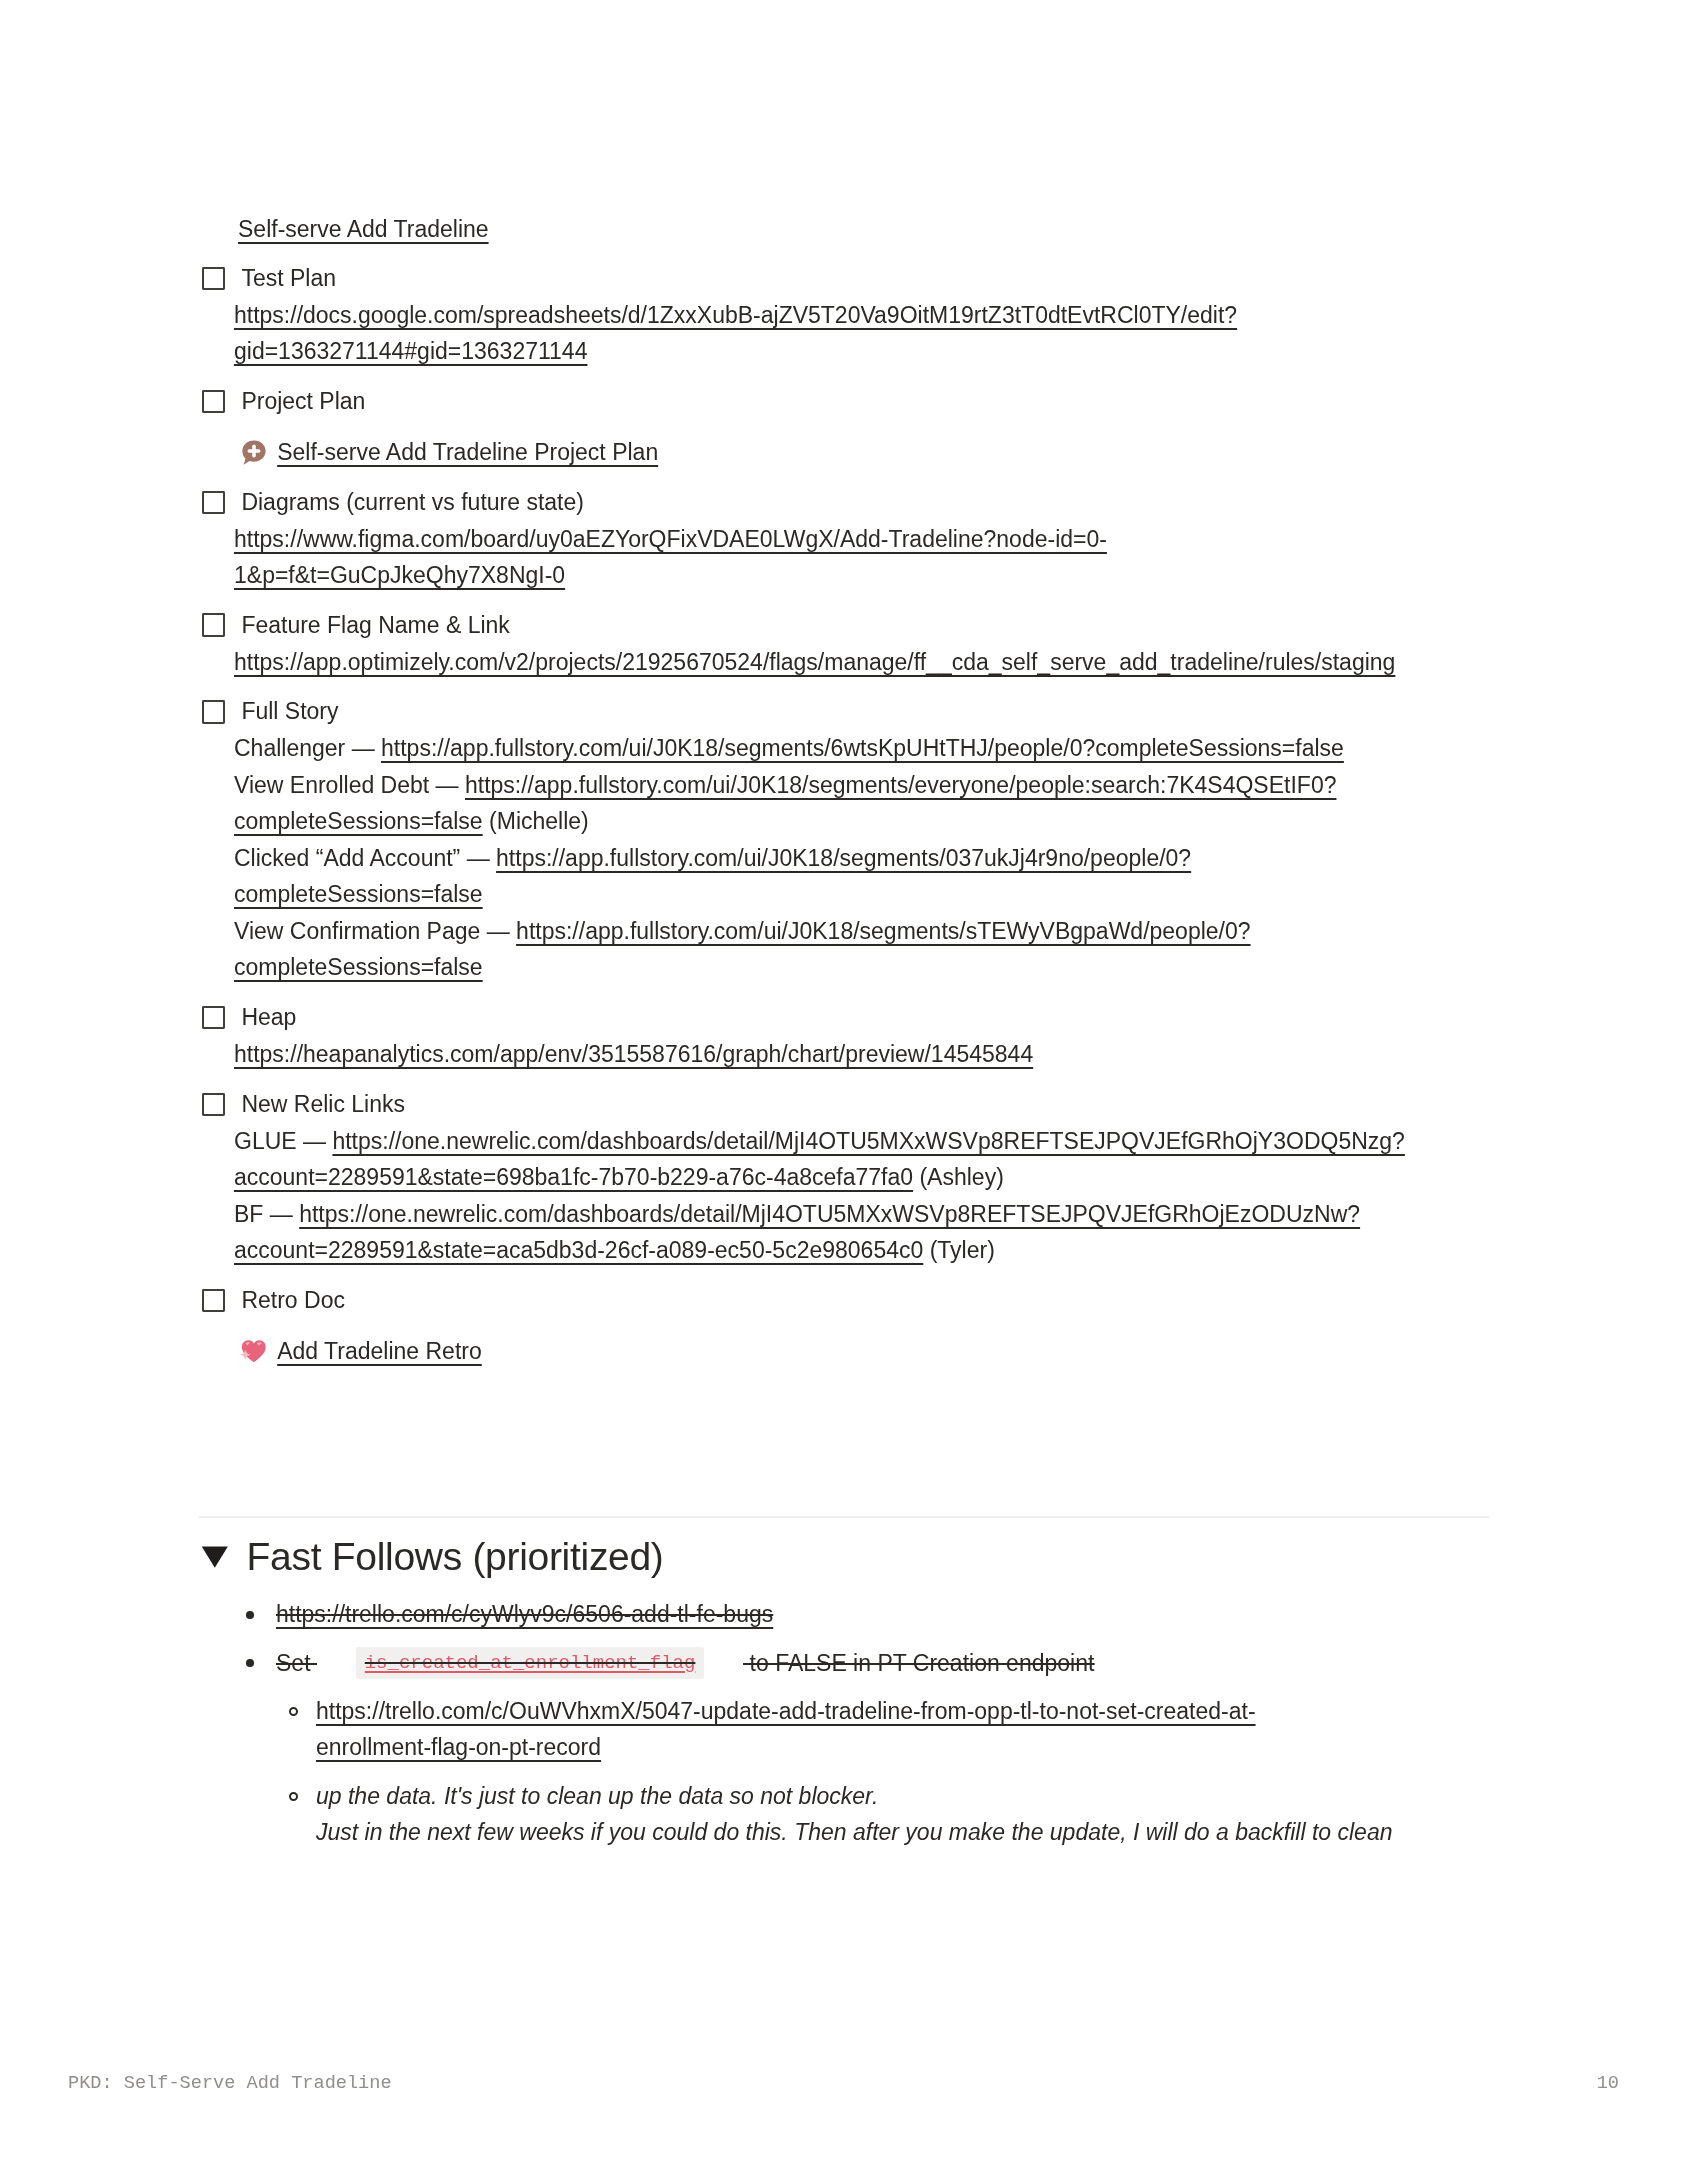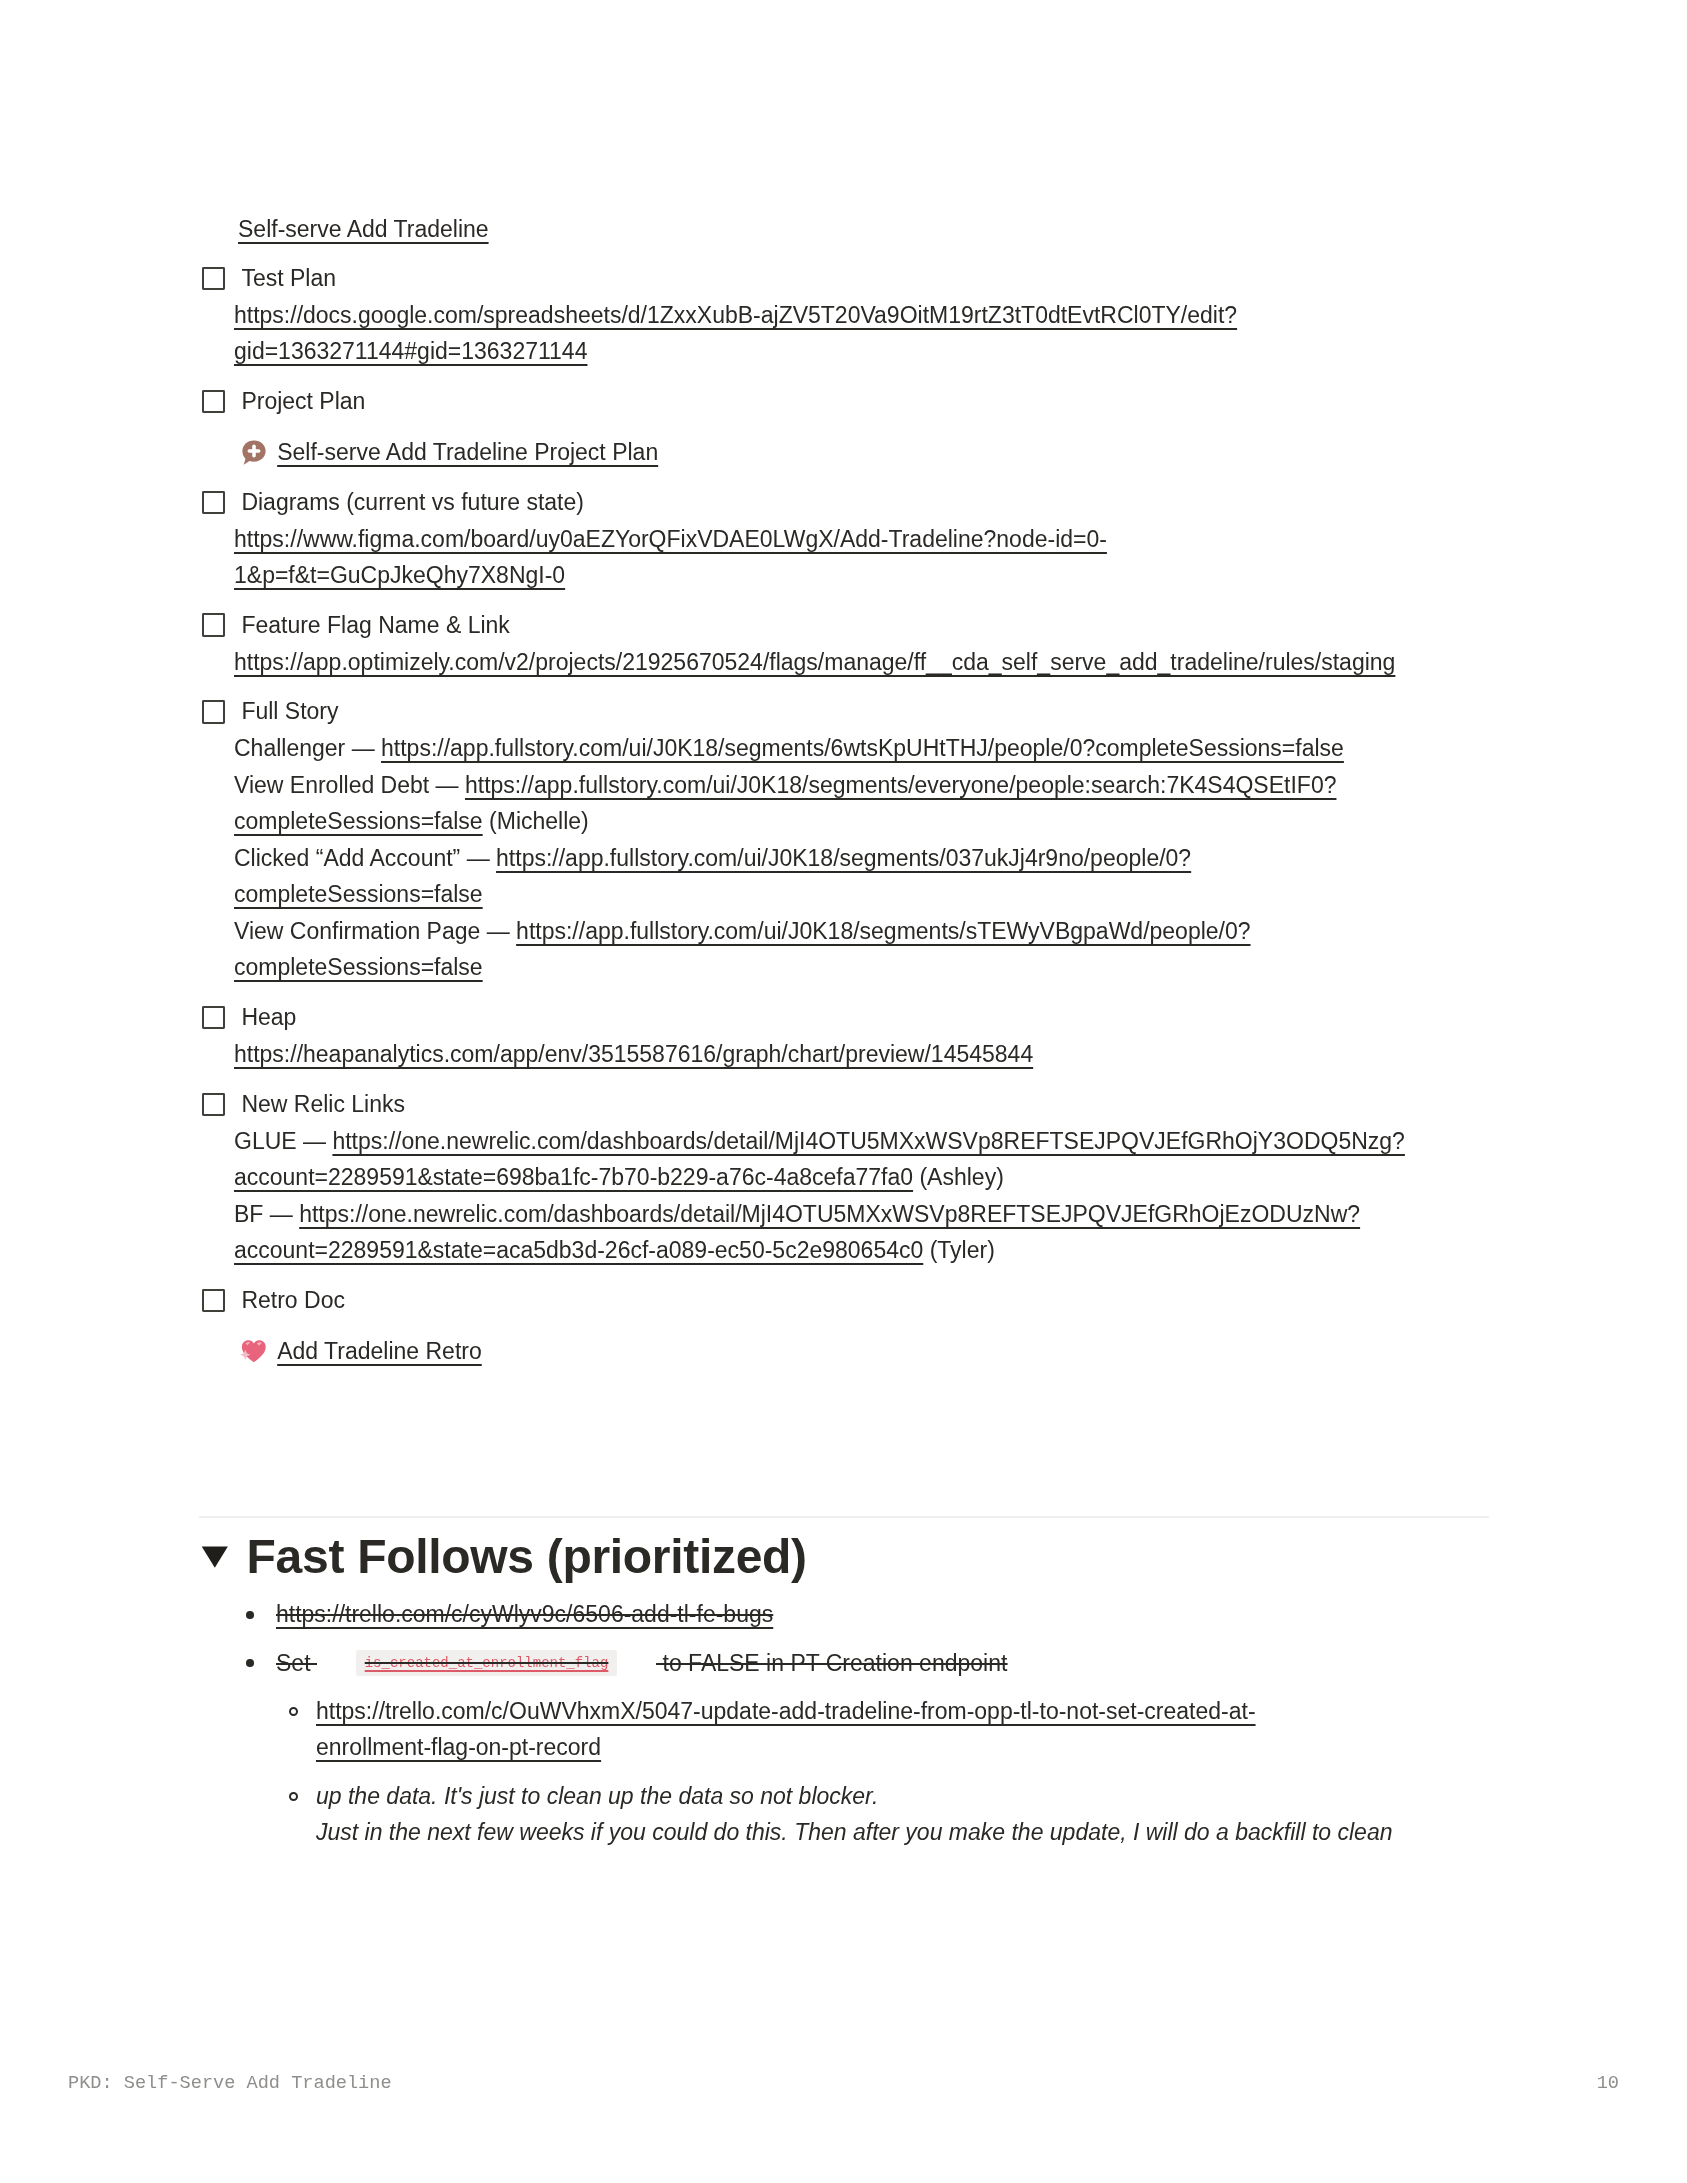--- a/index.html
+++ b/index.html
@@ -24,30 +24,30 @@
   .checkbox{width:23.4px;height:23.4px;box-sizing:border-box;border:2.8px solid #413f3a;border-radius:1.4px;background:#fff;flex:0 0 auto;}
   .todo-label{margin-left:16px;}
   .b-para{margin-top:1px;margin-left:234px;}
   
   .seg-plain{}
   .seg-link{color:var(--text);text-decoration:underline;text-underline-offset:4.8px;text-decoration-thickness:1.7px;cursor:pointer;}
   .seg-link-strike{color:var(--text);text-decoration:underline line-through;text-underline-offset:4.8px;text-decoration-thickness:2.1px;cursor:pointer;}
   .seg-strike{text-decoration:line-through;text-decoration-thickness:2.1px;}
   .seg-italic{font-style:italic;}
   .seg-code-strike{
-    font-family:"Liberation Mono",monospace;font-size:14px;color:var(--code-red);
+    font-family:"Liberation Mono",monospace;font-size:19px;color:var(--code-red);
     background:var(--code-bg);border-radius:2px;padding:4.1px 8.3px 5.5px;margin:0 5.5px;
     text-decoration:underline;text-decoration-color:var(--code-red);
     text-underline-offset:3.4px;text-decoration-thickness:1.7px;
   }
   .strikewrap{display:flex;align-items:center;text-decoration:line-through;text-decoration-thickness:2.4px;white-space:pre;gap:34px;}
   
   .divider{border:none;height:2.1px;background:var(--divider);margin:147px 0 0 199px;width:1290px;}
   .heading-row{margin:11px 0 0 201px;display:flex;align-items:center;gap:18px;height:55px;}
-  .heading-text{font-size:48px;font-weight:700;letter-spacing:-0.3px;color:var(--text);}
+  .heading-text{font-size:39px;font-weight:400;letter-spacing:-0.3px;color:var(--text);}
   
   #fast-follows-list{margin-top:3.4px;}
   .bullet{display:flex;align-items:flex-start;margin-top:12.4px;text-align:right;}
   .bullet.lvl1{margin-left:240px;}
   .bullet.lvl2{margin-left:283px;}
   .marker{height:36px;display:flex;align-items:center;flex:0 0 auto;}
   .bullet.lvl1 .marker{width:36px;padding-left:6.2px;box-sizing:border-box;}
   .bullet.lvl2 .marker{width:33px;padding-left:5.5px;box-sizing:border-box;}
   .dot{width:7.6px;height:7.6px;border-radius:50%;background:var(--text);}
   .ring{width:9px;height:9px;border-radius:50%;border:2.1px solid var(--text);box-sizing:border-box;}

